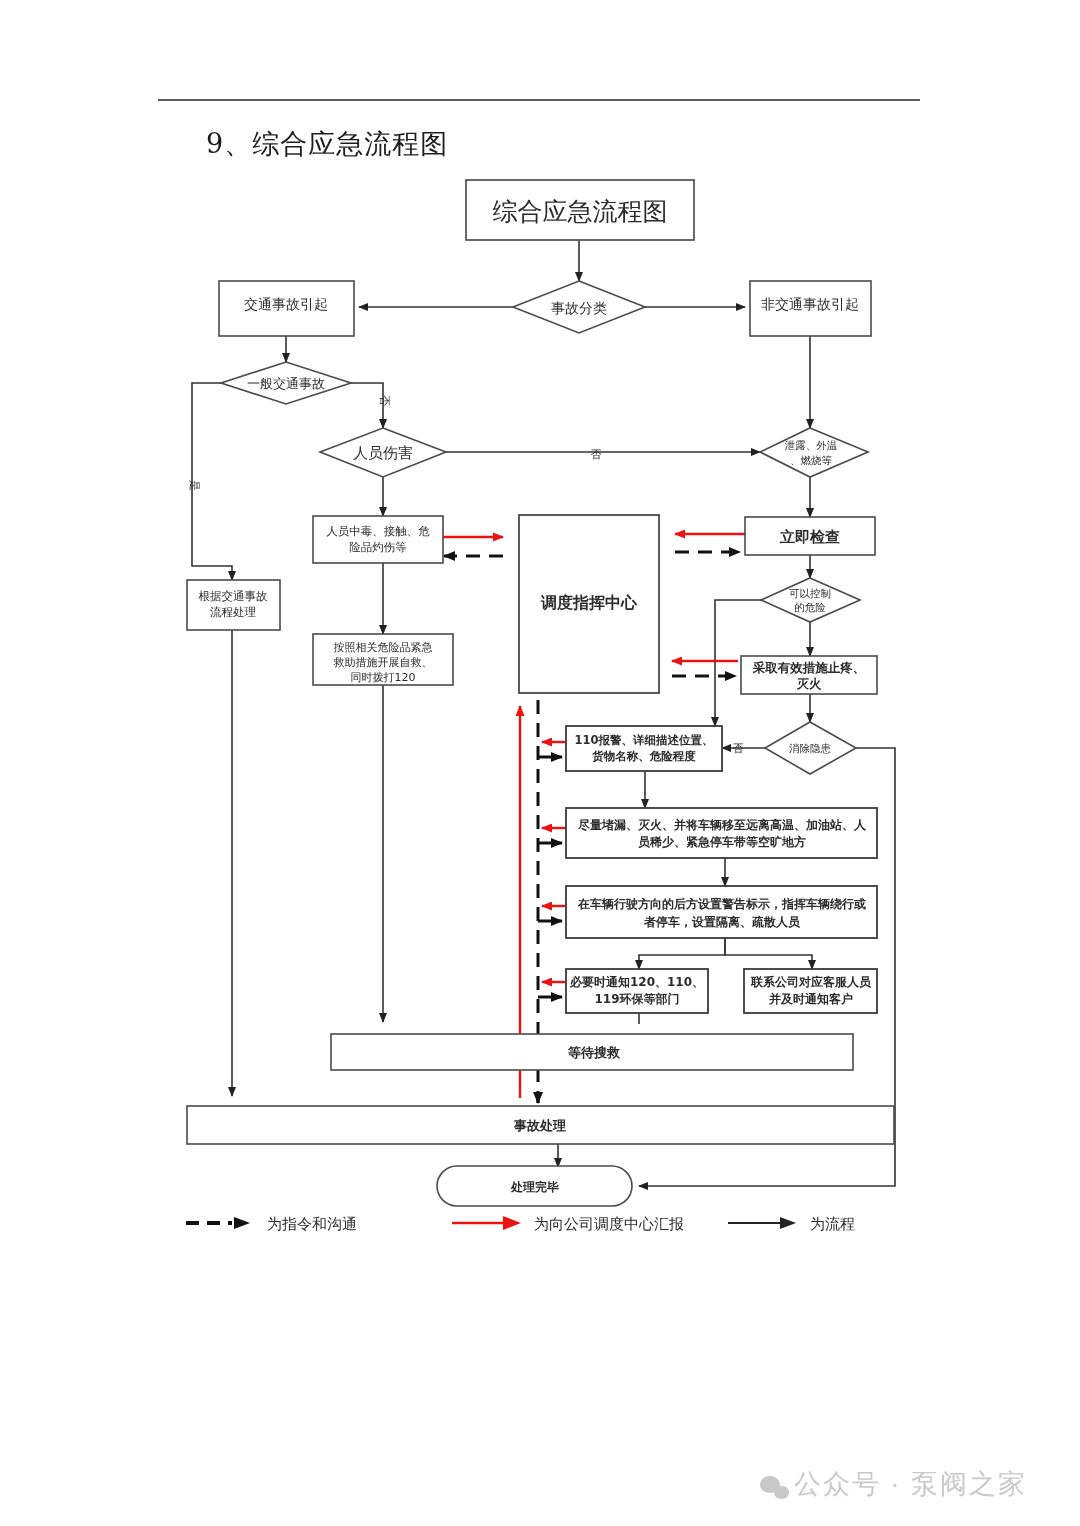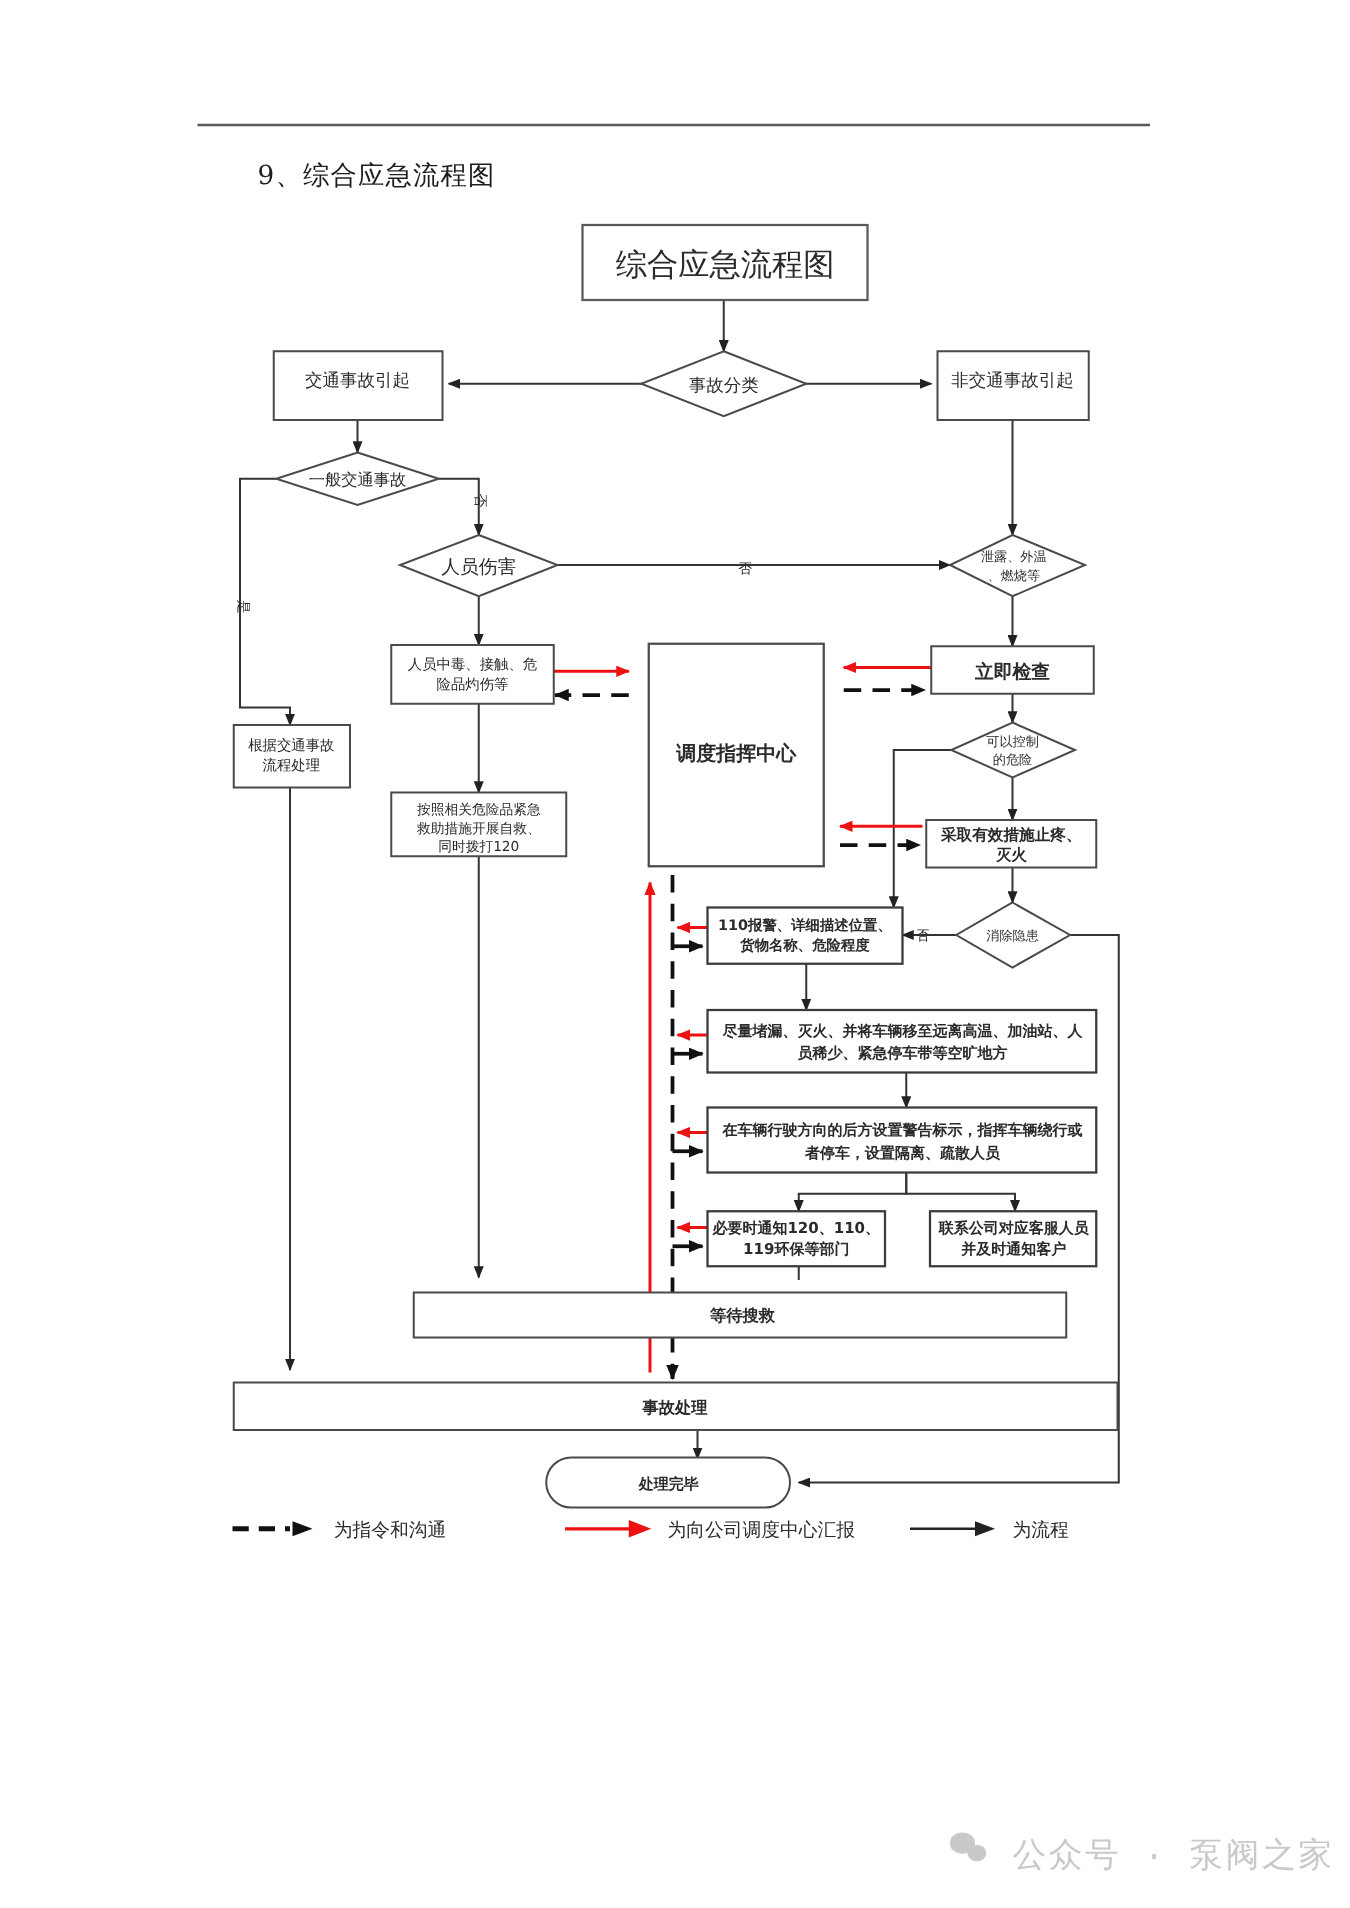--- a/index.html
+++ b/index.html
@@ -1,27 +1,27 @@
 <!DOCTYPE html>
 <html><head>
 <meta charset="utf-8">
 <style>
   html,body{margin:0;padding:0;background:#ffffff;}
   body{width:1080px;height:1526px;position:relative;overflow:hidden;
        font-family:"DejaVu Sans","Liberation Sans",sans-serif;color:#2b2b2b;}
   .page{position:absolute;left:0;top:0;width:1080px;height:1526px;}
   .hrule{position:absolute;left:158px;top:99px;width:762px;height:0;
          border-top:2px solid #5a5a5a;}
-  .section-title{position:absolute;left:206px;top:126px;font-size:21px;
+  .section-title{position:absolute;left:206px;top:126px;font-size:27px;
          letter-spacing:1px;color:#1d1d1d;font-family:"DejaVu Serif","Liberation Serif",serif;}
   svg.flow{position:absolute;left:0;top:0;width:1080px;height:1526px;}
   .nodelbl{font-family:"DejaVu Sans","Liberation Sans",sans-serif;fill:#2b2b2b;}
-  .watermark{position:absolute;left:760px;top:1466px;display:flex;align-items:flex-start;
-             gap:20px;color:#c9c9c9;font-size:27px;letter-spacing:2px;
-             font-family:Liberation Mono, monospace;}
+  .watermark{position:absolute;left:760px;top:1466px;display:flex;align-items:flex-end;
+             gap:4px;color:#c9c9c9;font-size:27px;letter-spacing:2px;
+             font-family:Liberation Sans, sans-serif;}
   .wx{width:30px;height:26px;position:relative;}
   .wx i{position:absolute;background:#c9c9c9;border-radius:50%;display:block;}
   .wx .b1{width:20px;height:17px;left:0;top:0;border-radius:48%;}
   .wx .b2{width:15px;height:13px;left:14px;top:10px;border-radius:48%;}
 </style>
 </head>
 <body>
 
 <div class="page">
 

